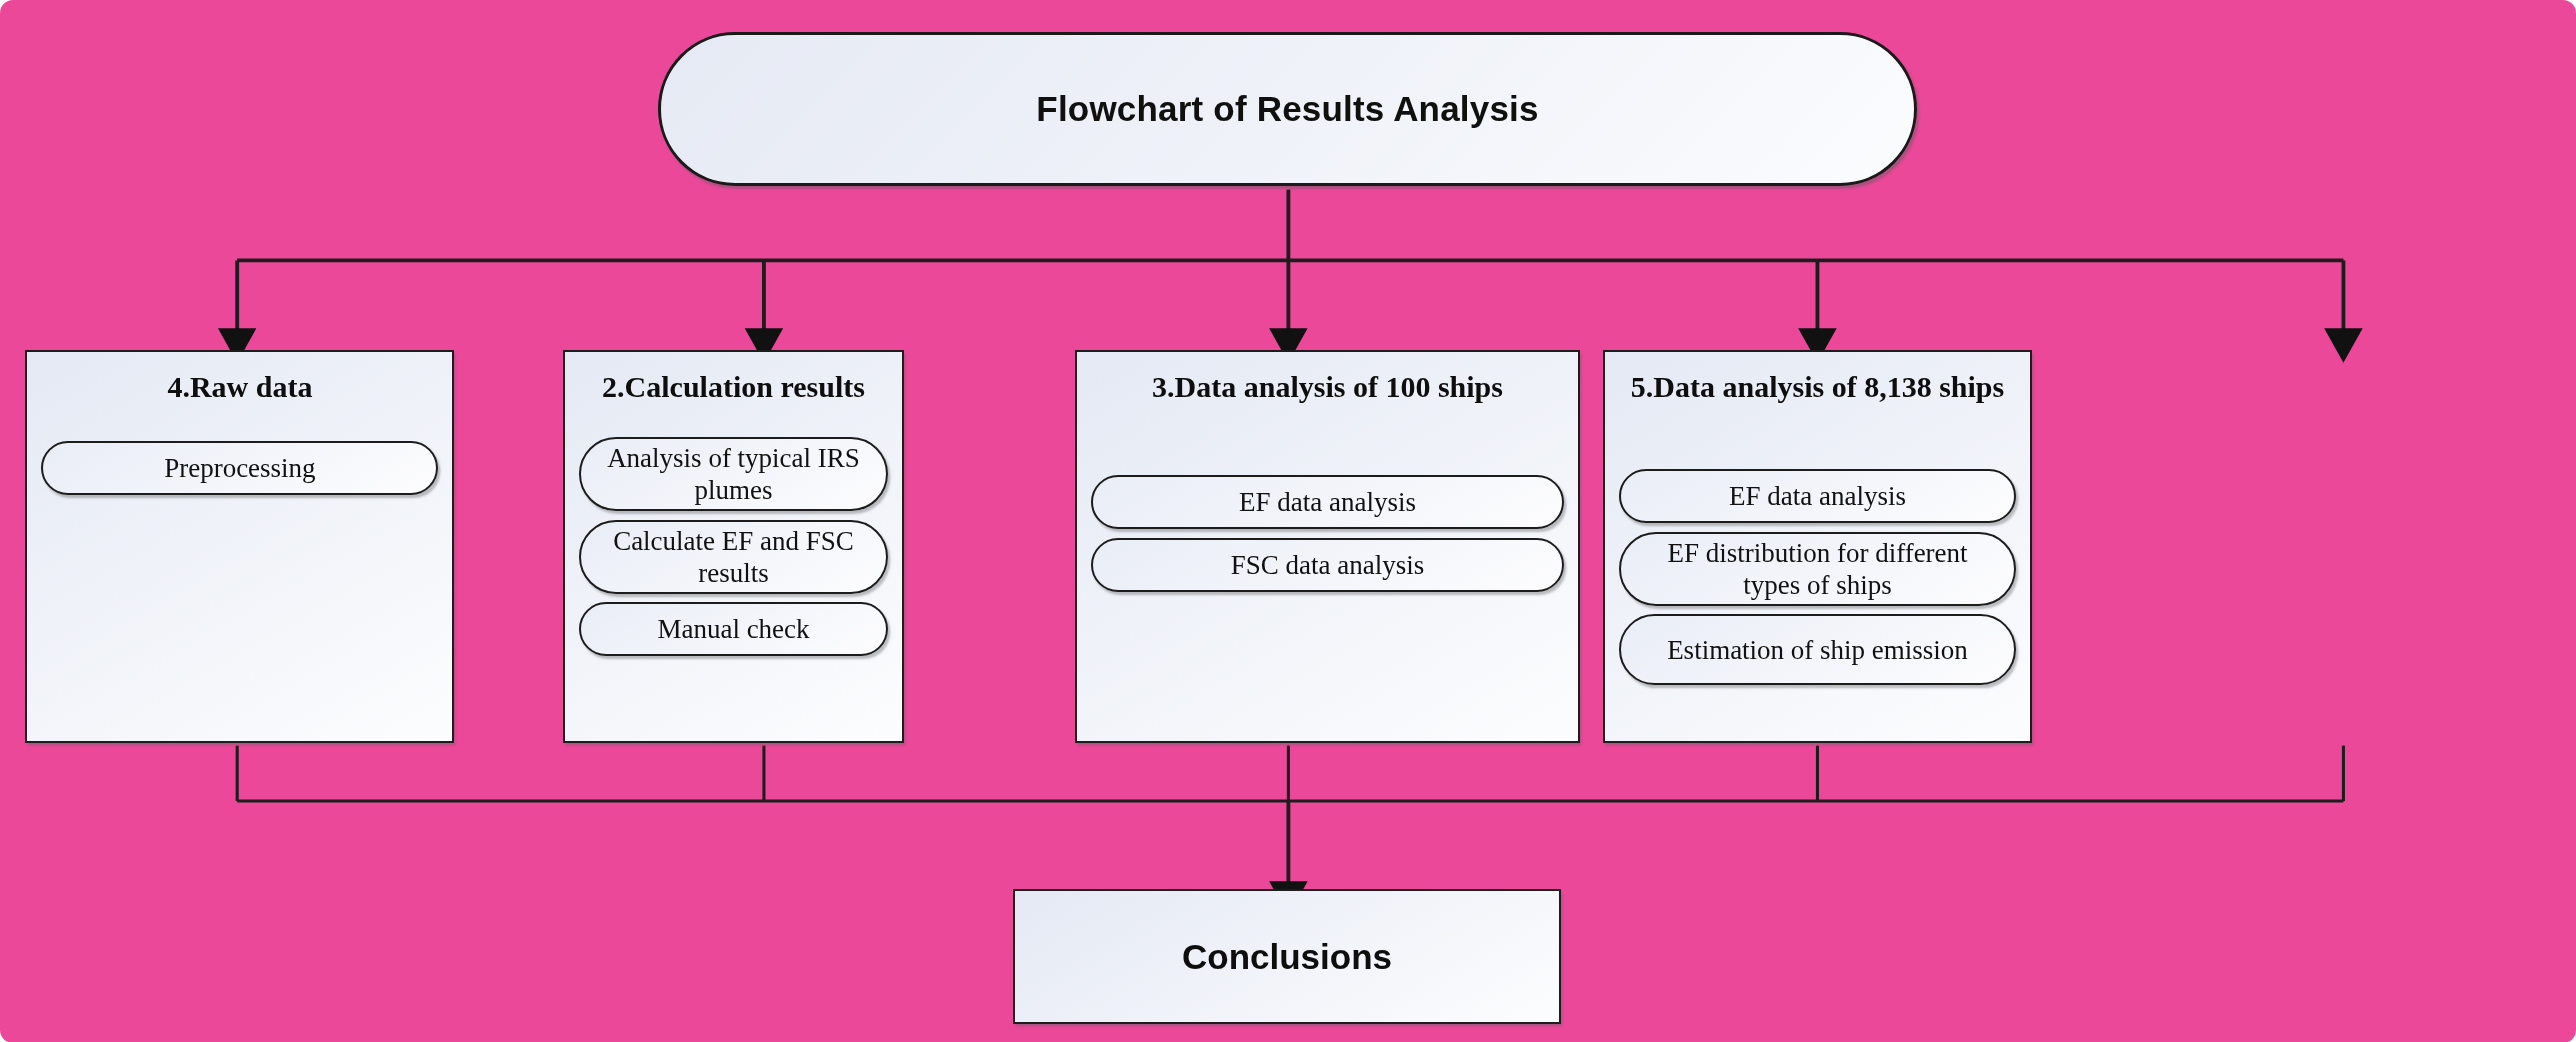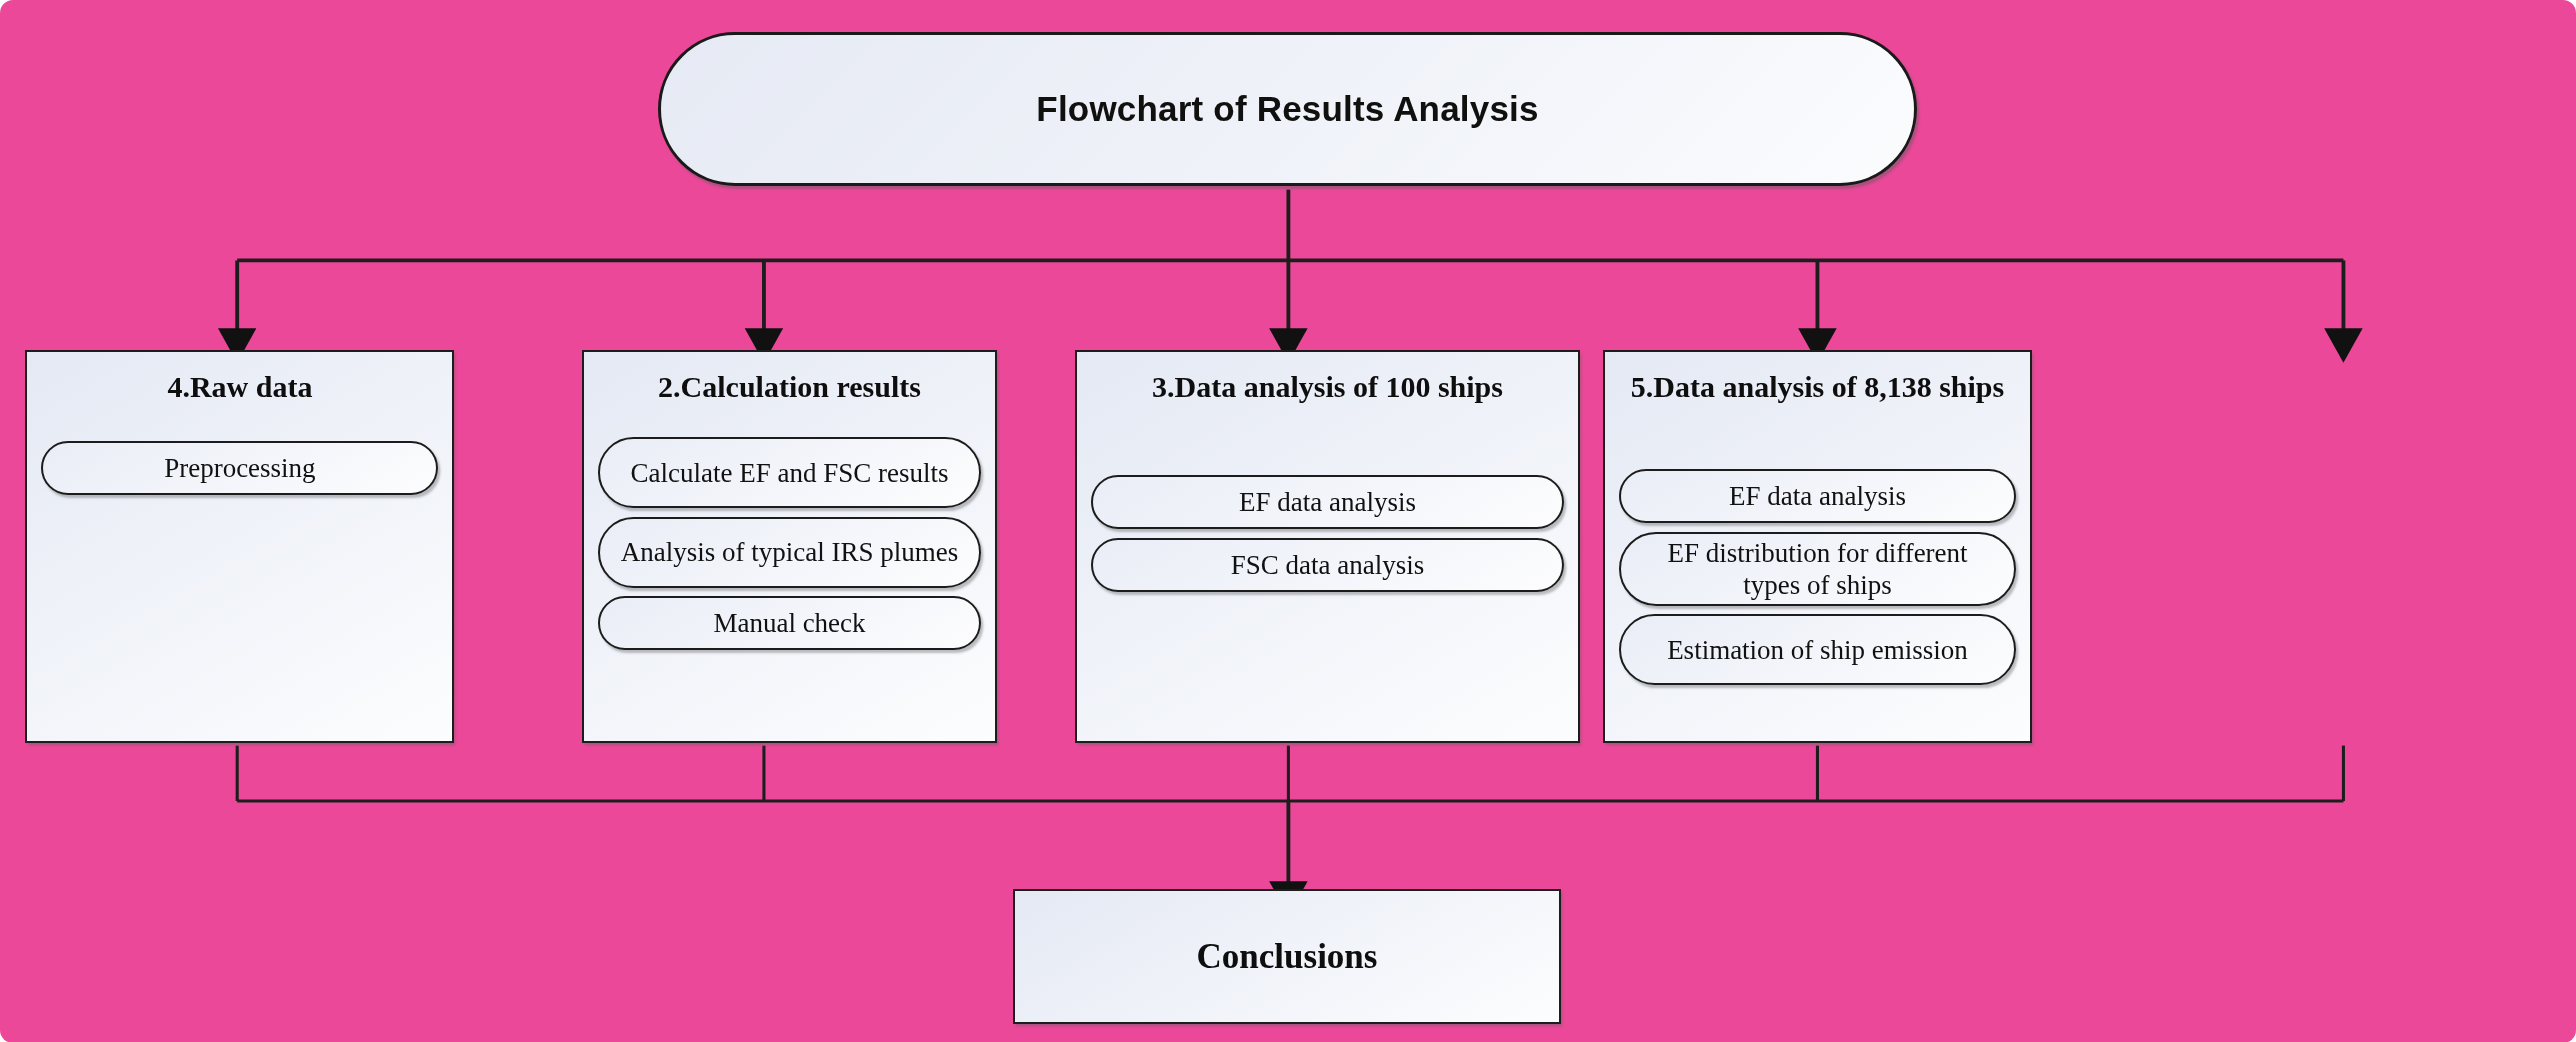--- a/index.html
+++ b/index.html
@@ -101,21 +101,21 @@
     height: 135px;
     border: 2.3px solid #1d1d1d;
     background: linear-gradient(150deg, #e4e9f4 0%, #eef1f8 40%, #fcfdfe 100%);
     box-shadow: 2.3px 3.1px 2.3px rgba(95,95,100,0.42);
     display: flex;
     align-items: center;
     justify-content: center;
     box-sizing: border-box;
   }
   .conclusions-text {
-    font-family: Liberation Serif, serif;
+    font-family: Liberation Sans, sans-serif;
     font-weight: bold;
     font-size: 35px;
     color: #0e0e0e;
   }
 
   
   #connectors {
     position: absolute;
     left: 0;
     top: 0;
@@ -161,25 +161,25 @@
     <span class="title-capsule-text">Flowchart of Results Analysis</span>
   </div>
 
   <div class="col-box" style="left:25.4px; width:429px;">
     <div class="col-heading">4.Raw data</div>
     <div class="pill-stack" style="top:89px;">
       <div class="pill h1">Preprocessing</div>
     </div>
   </div>
 
-  <div class="col-box" style="left:582px; width:415px;">
+  <div class="col-box" style="left:563px; width:341px;">
     <div class="col-heading">2.Calculation results</div>
     <div class="pill-stack" style="top:85px;">
+      <div class="pill h2">Analysis of typical IRS plumes</div>
       <div class="pill h2">Calculate EF and FSC results</div>
-      <div class="pill h2">Analysis of typical IRS plumes</div>
       <div class="pill h1">Manual check</div>
     </div>
   </div>
 
   <div class="col-box" style="left:1075px; width:505px;">
     <div class="col-heading">3.Data analysis of 100 ships</div>
     <div class="pill-stack" style="top:123px;">
       <div class="pill h1">EF data analysis</div>
       <div class="pill h1">FSC data analysis</div>
     </div>

